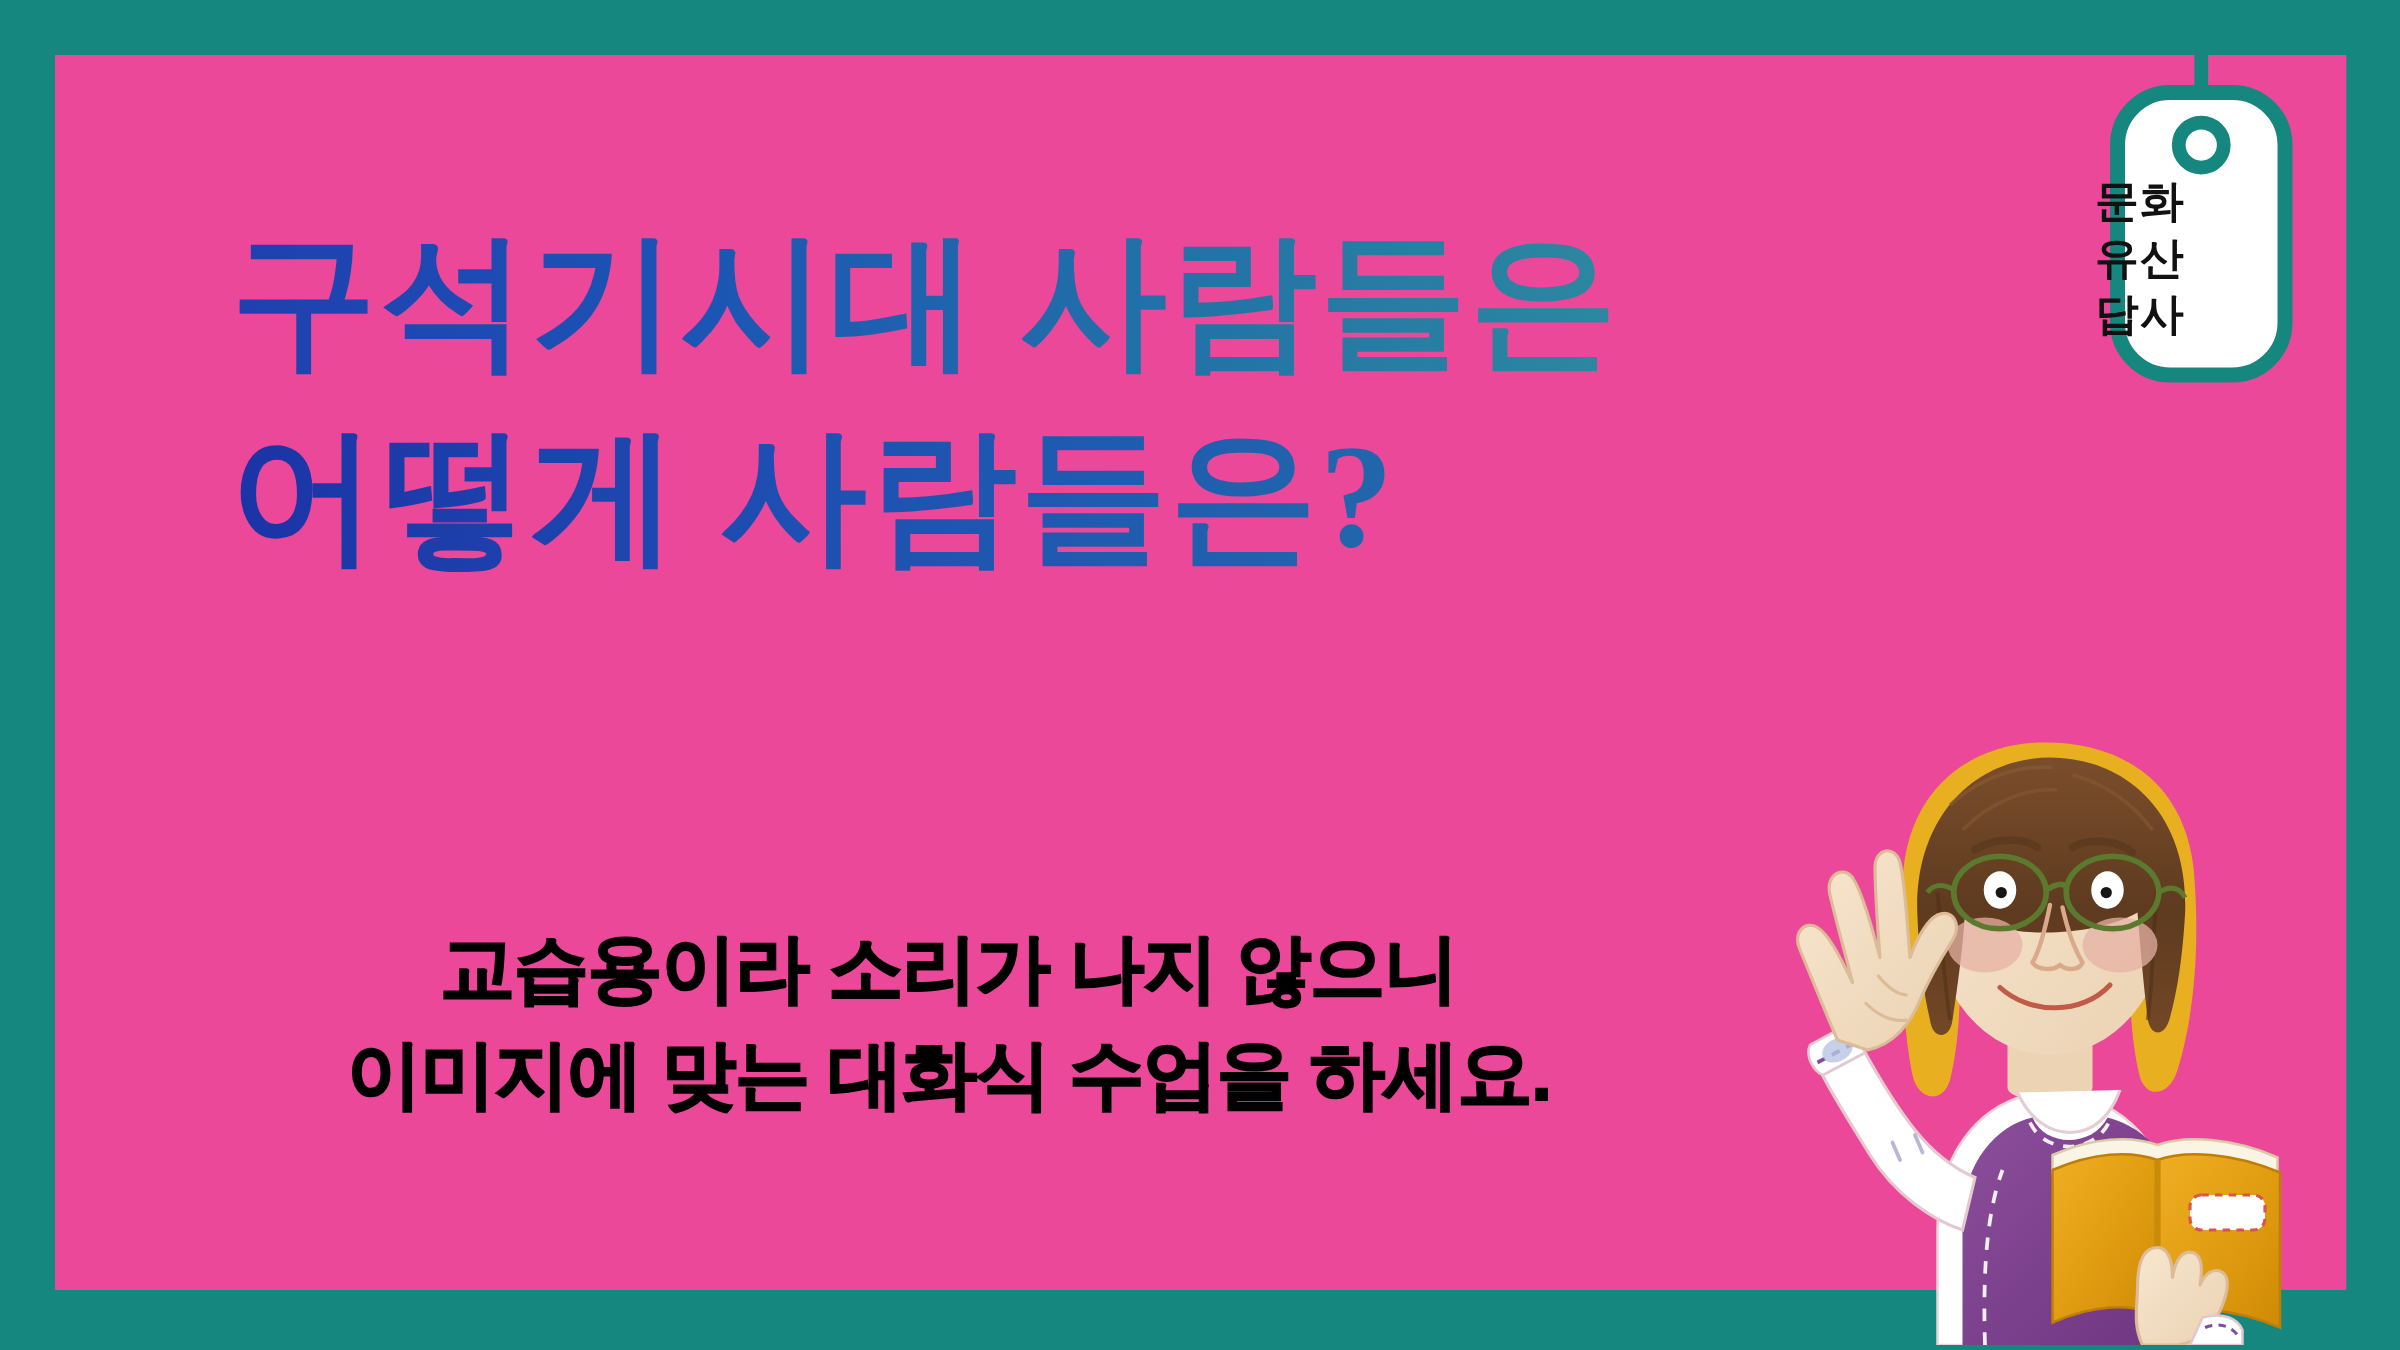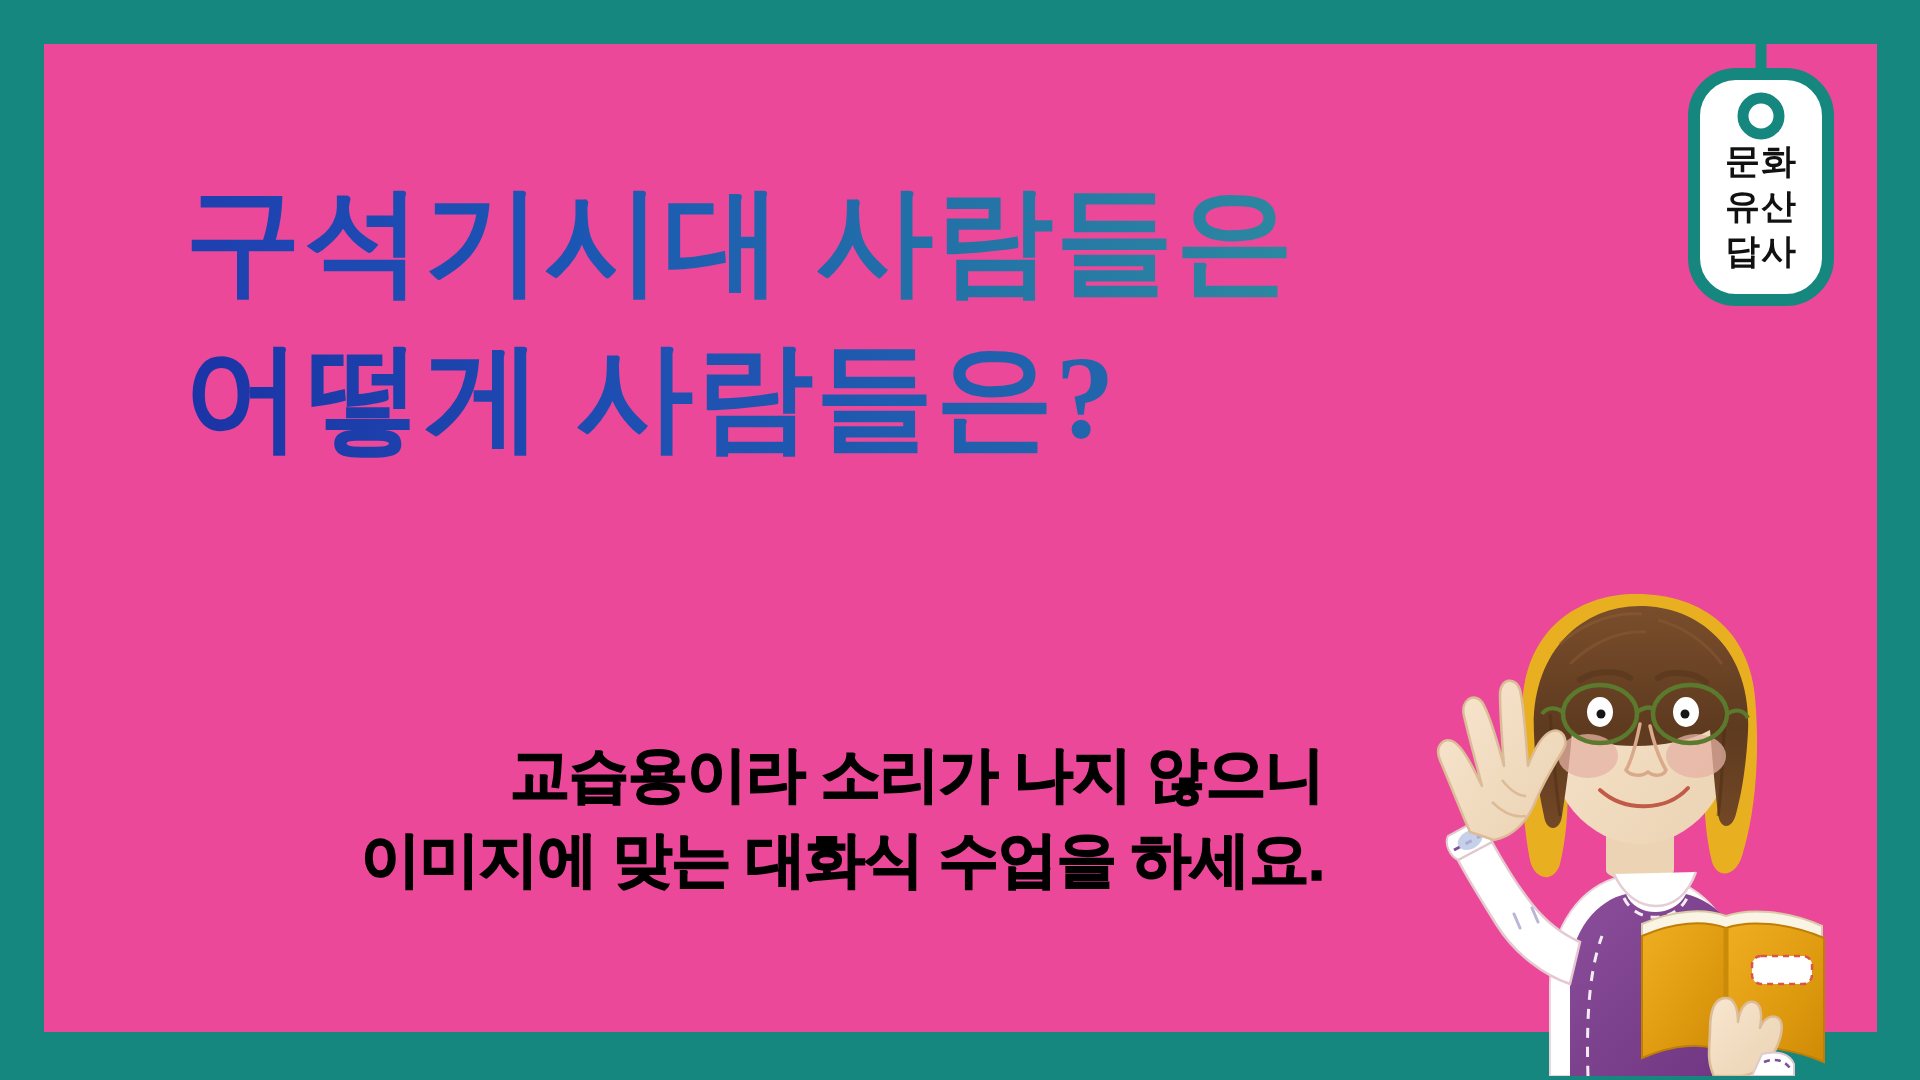--- a/index.html
+++ b/index.html
@@ -69,39 +69,37 @@
   }
   .body-line {
     font-family: "Liberation Sans", sans-serif;
     font-weight: 700;
     font-size: 60px;
     line-height: 1.42;
     letter-spacing: -1px;
     color: #000000;
     margin: 0;
     white-space: nowrap;
-    text-align: right;
     -webkit-text-stroke: 1.6px #000000;
   }
 
   
   .badge {
     position: absolute;
     left: 1676px;
     top: 44px;
     width: 170px;
     height: 270px;
   }
   .badge svg { display: block; }
   .badge-text {
     position: absolute;
     left: 0;
     top: 96px;
     width: 170px;
-    text-align: center;
   }
   .badge-word {
     font-family: "Liberation Serif", serif;
     font-weight: 700;
     font-size: 35px;
     line-height: 1.28;
     color: #111111;
     letter-spacing: 1px;
   }
 

